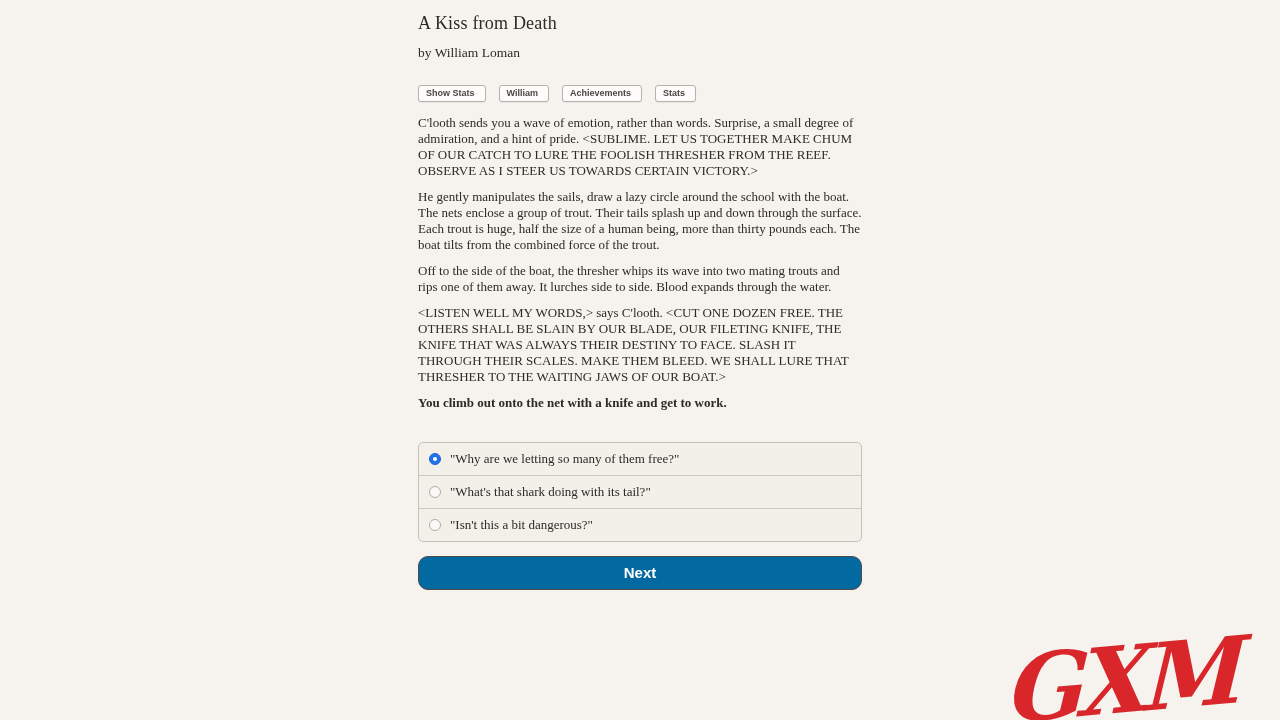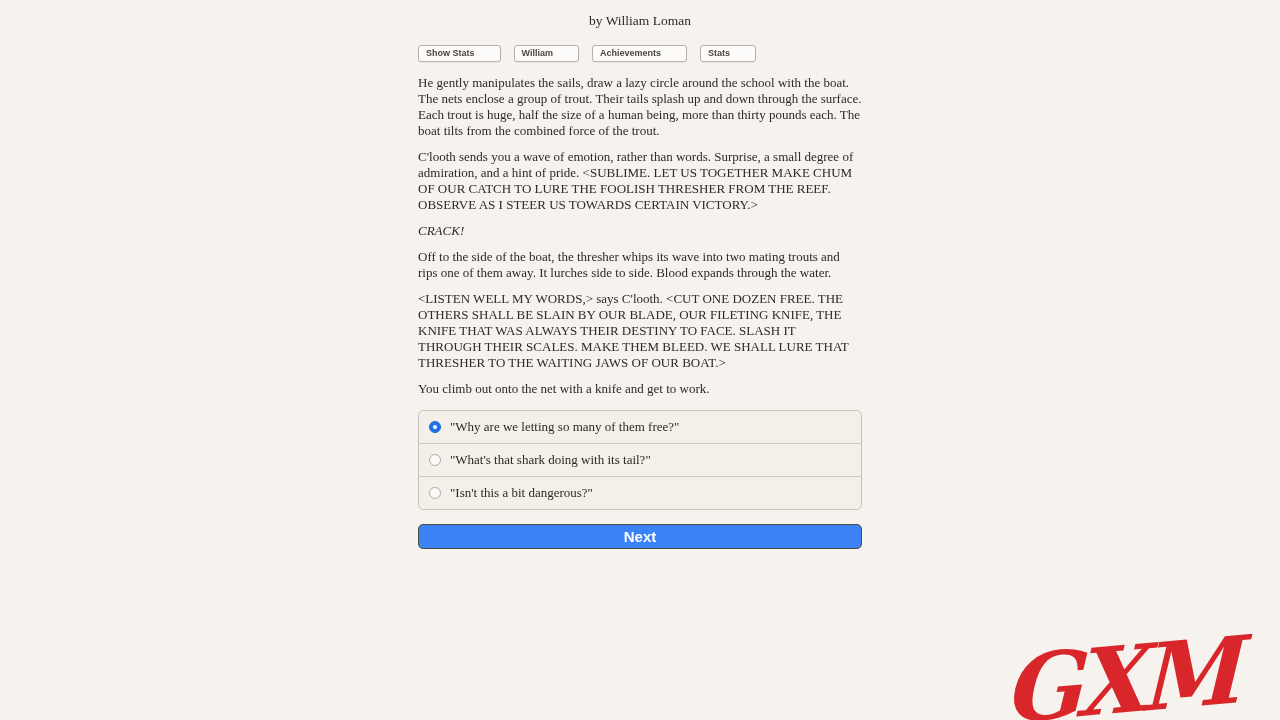--- a/index.html
+++ b/index.html
@@ -16,46 +16,45 @@
     padding-top: 13px;
   }
   h1.title {
     font-size: 18px;
     font-weight: 400;
     letter-spacing: 0.2px;
     margin-bottom: 11px;
   }
   .author {
     font-size: 13.5px;
-    margin-bottom: 13px;
-    text-align: center;
+    margin-bottom: 21px;
   }
   .toolbar { margin-bottom: 13px; }
   .toolbar button {
     font-family: "Liberation Sans", "DejaVu Sans", sans-serif;
     font-size: 9px;
     font-weight: 700;
     color: #4a4razia6;
     color: #4a4642;
     background: #fdfcfa;
     border: 1px solid #b6b1aa;
     border-radius: 3px;
-    padding: 2px 25px 3px 7px;
+    padding: 2px 10px 3px 7px;
     margin-right: 9px;
     cursor: pointer;
     box-shadow: 0 1px 1px rgba(0,0,0,0.05);
   }
   p.para {
     font-size: 13px;
     line-height: 16px;
     margin-bottom: 10px;
     text-align: left;
   }
   p.para.italic { font-style: italic; }
-  p.last-para { margin-bottom: 13px; }
+  p.last-para { margin-bottom: 31px; font-weight: bold; }
   .choices {
     border: 1px solid #c6c1b9;
     border-radius: 5px;
     background: #f3efe9;
     overflow: hidden;
     margin-bottom: 14px;
   }
   .choice {
     display: flex;
     align-items: center;
@@ -86,24 +85,24 @@
     content: "";
     position: absolute;
     left: 3px; top: 3px;
     width: 4px; height: 4px;
     border-radius: 50%;
     background: #fff;
   }
   button.next {
     display: block;
     width: 100%;
-    height: 25px;
-    background: #3b82f6;
+    height: 34px;
+    background: #0369a1;
     border: 1px solid #4e4a47;
-    border-radius: 5px;
+    border-radius: 10px;
     color: #ffffff;
     font-family: "Liberation Sans", "DejaVu Sans", sans-serif;
     font-size: 15px;
     font-weight: 700;
     cursor: pointer;
     line-height: 22px;
   }
   .gxm-logo {
     position: absolute;
     right: 38px;
@@ -116,32 +115,32 @@
     letter-spacing: -7px;
     transform: rotate(-5deg) skewX(-8deg);
     user-select: none;
   }
 </style>
 </head>
 <body>
 
 <main class="column">
 
+  <h1 class="title">A Kiss from Death</h1>
   <div class="author">by William Loman</div>
 
   <div class="toolbar">
     <button>Show Stats</button>
     <button>William</button>
     <button>Achievements</button>
     <button>Stats</button>
   </div>
 
+  <p class="para">C'looth sends you a wave of emotion, rather than words. Surprise, a small degree of admiration, and a hint of pride. &lt;SUBLIME. LET US TOGETHER MAKE CHUM OF OUR CATCH TO LURE THE FOOLISH THRESHER FROM THE REEF. OBSERVE AS I STEER US TOWARDS CERTAIN VICTORY.&gt;</p>
   <p class="para">He gently manipulates the sails, draw a lazy circle around the school with the boat. The nets enclose a group of trout. Their tails splash up and down through the surface. Each trout is huge, half the size of a human being, more than thirty pounds each. The boat tilts from the combined force of the trout.</p>
-  <p class="para">C'looth sends you a wave of emotion, rather than words. Surprise, a small degree of admiration, and a hint of pride. &lt;SUBLIME. LET US TOGETHER MAKE CHUM OF OUR CATCH TO LURE THE FOOLISH THRESHER FROM THE REEF. OBSERVE AS I STEER US TOWARDS CERTAIN VICTORY.&gt;</p>
-  <p class="para italic">CRACK!</p>
   <p class="para">Off to the side of the boat, the thresher whips its wave into two mating trouts and rips one of them away. It lurches side to side. Blood expands through the water.</p>
   <p class="para">&lt;LISTEN WELL MY WORDS,&gt; says C'looth. &lt;CUT ONE DOZEN FREE. THE OTHERS SHALL BE SLAIN BY OUR BLADE, OUR FILETING KNIFE, THE KNIFE THAT WAS ALWAYS THEIR DESTINY TO FACE. SLASH IT THROUGH THEIR SCALES. MAKE THEM BLEED. WE SHALL LURE THAT THRESHER TO THE WAITING JAWS OF OUR BOAT.&gt;</p>
   <p class="para last-para">You climb out onto the net with a knife and get to work.</p>
 
   <div class="choices">
     <label class="choice">
       <input type="radio" name="choice" checked="" style="">
       <span>"Why are we letting so many of them free?"</span>
     </label>
     <label class="choice">

